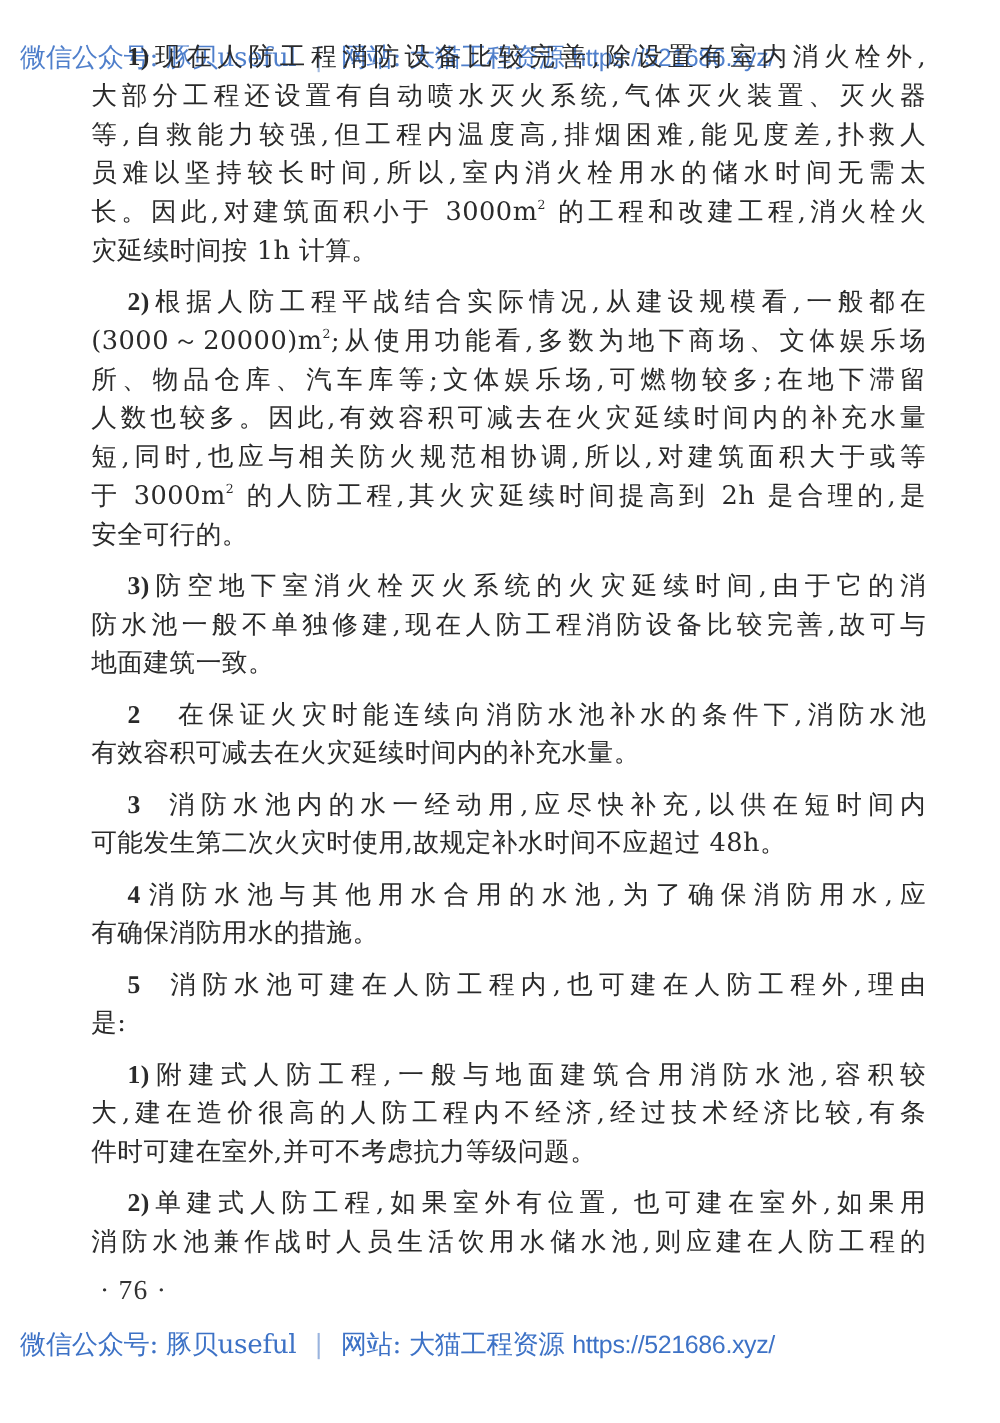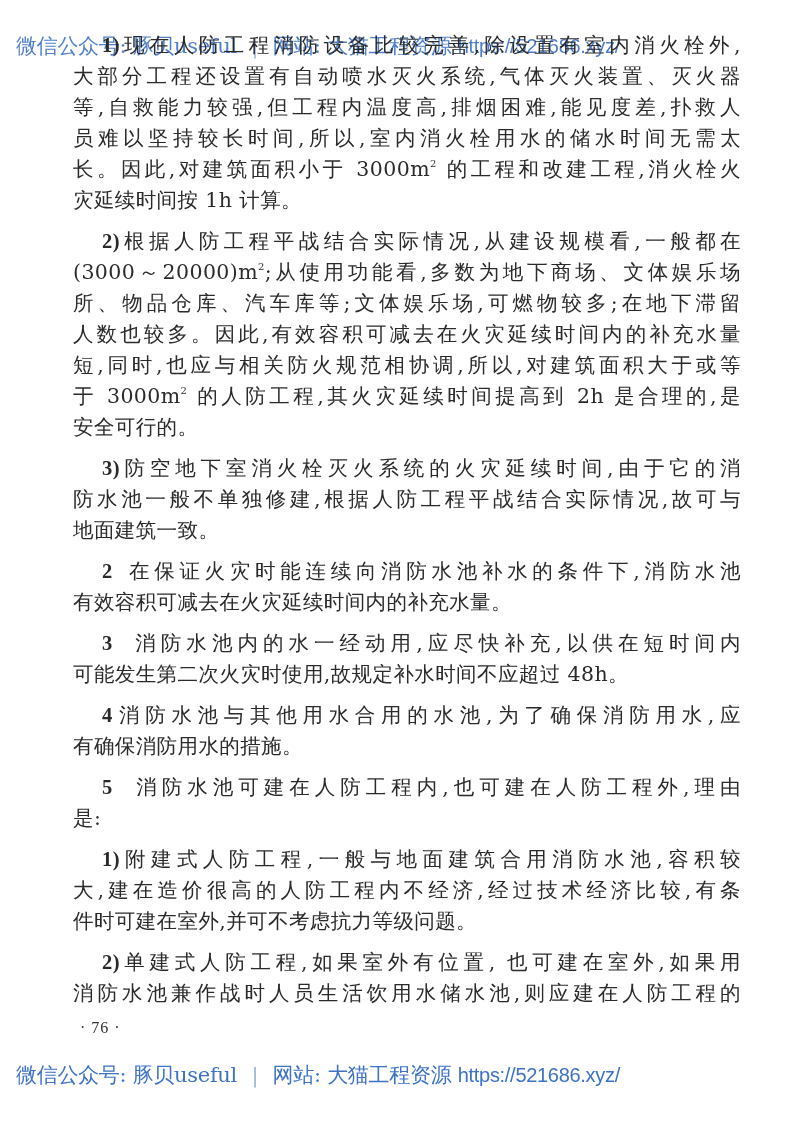--- a/index.html
+++ b/index.html
@@ -47,21 +47,21 @@
     }
     sup {
       font-size: 10px;
       vertical-align: 9px;
       line-height: 0;
     }
     .page-number {
       position: absolute;
       left: 80px;
       top: 1019px;
-      font-size: 16px;
+      font-size: 22px;
       color: #333333;
       font-family: "Liberation Serif", serif;
       letter-spacing: 1px;
     }
     .watermark {
       position: absolute;
       left: 16px;
       width: 768px;
       font-family: "DejaVu Serif", "Liberation Serif", serif;
       font-size: 21px;
@@ -108,24 +108,24 @@
 
   <div class="line indent" style="top:196px"><span class="num">2)</span><span>根据人防工程平战结合实际情况,从建设规模看,一般都在</span></div>
   <div class="line" style="top:227px">(3000～20000)m<sup>2</sup>;从使用功能看,多数为地下商场、文体娱乐场</div>
   <div class="line" style="top:258px">所、物品仓库、汽车库等;文体娱乐场,可燃物较多;在地下滞留</div>
   <div class="line" style="top:289px">人数也较多。因此,有效容积可减去在火灾延续时间内的补充水量</div>
   <div class="line" style="top:320px">短,同时,也应与相关防火规范相协调,所以,对建筑面积大于或等</div>
   <div class="line" style="top:351px">于 3000m<sup>2</sup> 的人防工程,其火灾延续时间提高到 2h 是合理的,是</div>
   <div class="line short" style="top:382px">安全可行的。</div>
 
   <div class="line indent" style="top:423px"><span class="num">3)</span><span>防空地下室消火栓灭火系统的火灾延续时间,由于它的消</span></div>
-  <div class="line" style="top:454px">防水池一般不单独修建,根据人防工程平战结合实际情况,故可与</div>
+  <div class="line" style="top:454px">防水池一般不单独修建,现在人防工程消防设备比较完善,故可与</div>
   <div class="line short" style="top:485px">地面建筑一致。</div>
 
-  <div class="line indent" style="top:526px"><span class="num">2</span><span style="margin-left:12px">在保证火灾时能连续向消防水池补水的条件下,消防水池</span></div>
+  <div class="line indent" style="top:526px"><span class="num">2</span><span style="margin-left:26px">在保证火灾时能连续向消防水池补水的条件下,消防水池</span></div>
   <div class="line short" style="top:557px">有效容积可减去在火灾延续时间内的补充水量。</div>
 
   <div class="line indent" style="top:598px"><span class="num">3</span><span style="margin-left:18px">消防水池内的水一经动用,应尽快补充,以供在短时间内</span></div>
   <div class="line short" style="top:629px">可能发生第二次火灾时使用,故规定补水时间不应超过 48h。</div>
 
   <div class="line indent" style="top:670px"><span class="num">4</span><span style="margin-left:1px">消防水池与其他用水合用的水池,为了确保消防用水,应</span></div>
   <div class="line short" style="top:701px">有确保消防用水的措施。</div>
 
   <div class="line indent" style="top:742px"><span class="num">5</span><span style="margin-left:19px">消防水池可建在人防工程内,也可建在人防工程外,理由</span></div>
   <div class="line short" style="top:773px">是:</div>

